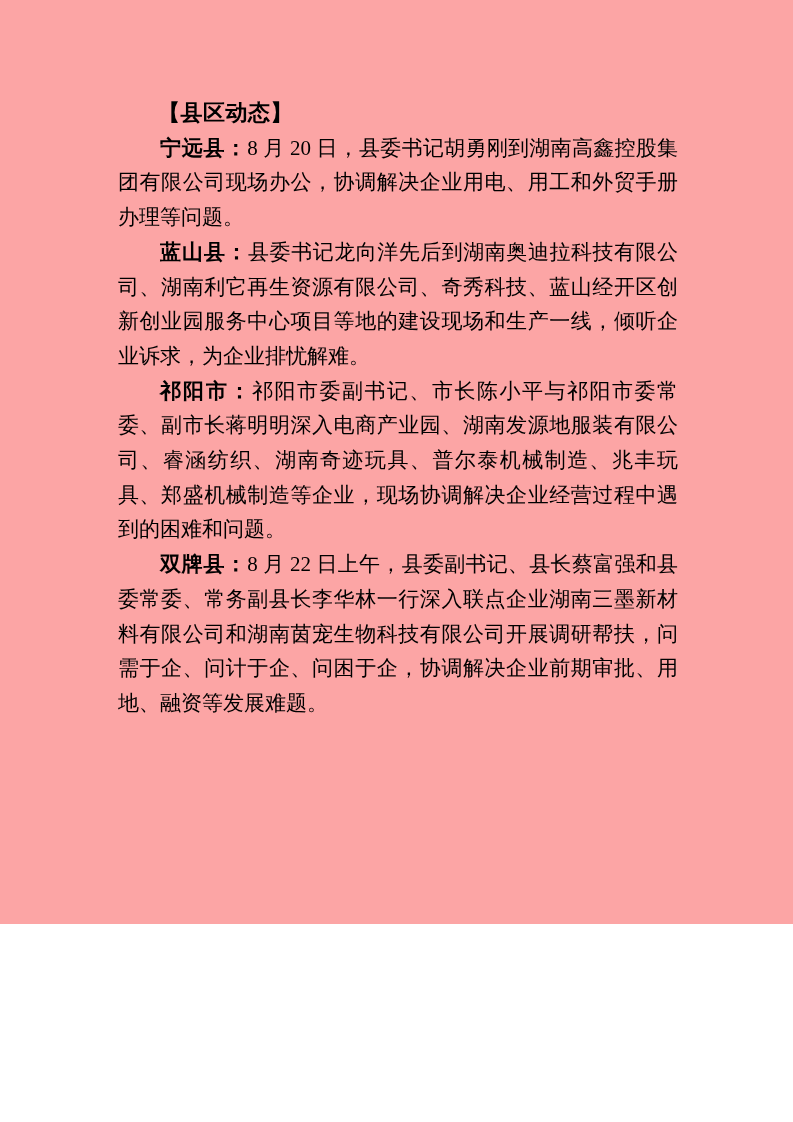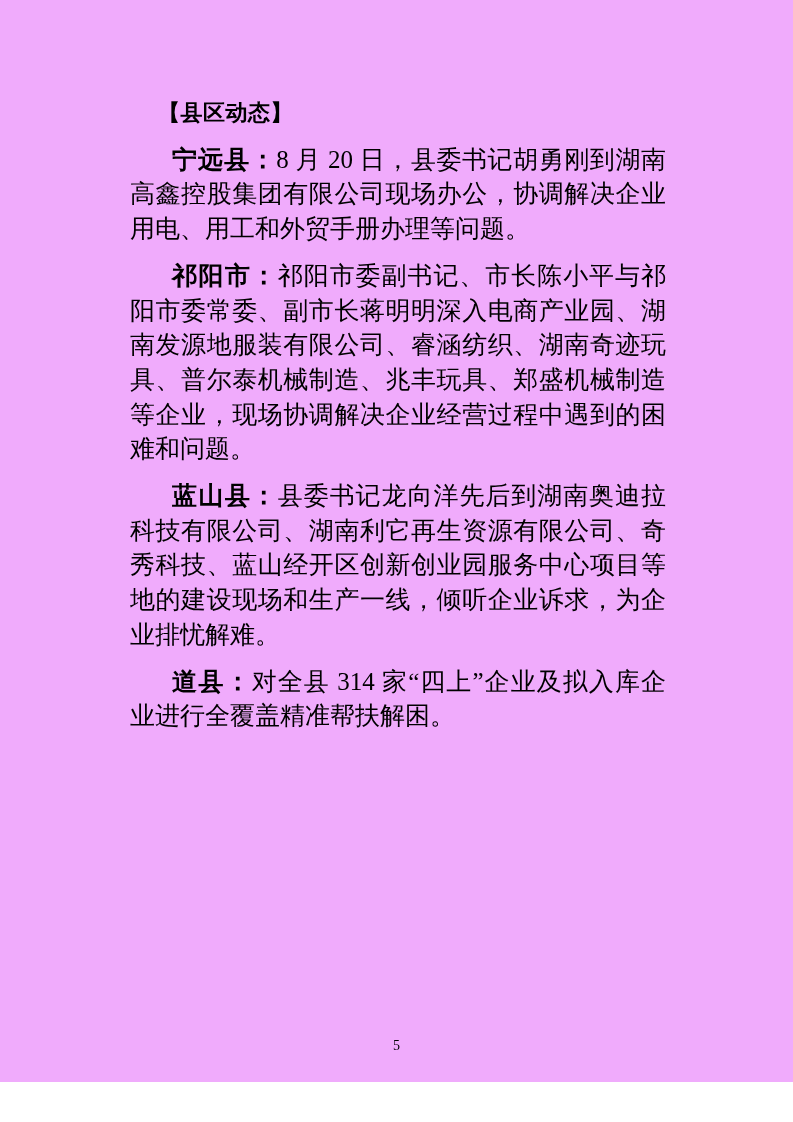--- a/index.html
+++ b/index.html
@@ -3,44 +3,44 @@
 <meta charset="utf-8">
 <style>
   html, body {
     margin: 0;
     padding: 0;
     background: #ffffff;
   }
   .page {
     position: relative;
     width: 793px;
-    height: 1082px;
-    background: #f0abfc;
+    height: 924px;
+    background: #fca5a5;
     overflow: hidden;
     font-family: "Liberation Serif", "DejaVu Serif", serif;
     color: #000000;
   }
   .content {
     position: absolute;
     left: 118px;
     top: 96px;
     width: 560px;
   }
   .heading {
     margin: 0;
     font-family: "DejaVu Sans", "Liberation Sans", sans-serif;
     font-weight: 700;
     font-size: 22px;
     line-height: 34.7px;
     text-indent: 40px;
     letter-spacing: 0.5px;
   }
   .para {
-    margin: 12px;
-    font-size: 25px;
+    margin: 0;
+    font-size: 21px;
     line-height: 34.7px;
     text-align: justify;
     text-indent: 42px;
     word-break: break-all;
   }
   .lead {
     font-family: "DejaVu Sans", "Liberation Sans", sans-serif;
     font-weight: 700;
     letter-spacing: 0.5px;
   }
@@ -58,26 +58,26 @@
 </head>
 <body>
 
 <div class="page">
   <div class="content">
 
     <h1 class="heading">【县区动态】</h1>
 
     <p class="para"><span class="lead">宁远县：</span><span>8 月 20 日，县委书记胡勇刚到湖南高鑫控股集团有限公司现场办公，协调解决企业用电、用工和外贸手册办理等问题。</span></p>
 
+    <p class="para"><span class="lead">蓝山县：</span><span>县委书记龙向洋先后到湖南奥迪拉科技有限公司、湖南利它再生资源有限公司、奇秀科技、蓝山经开区创新创业园服务中心项目等地的建设现场和生产一线，倾听企业诉求，为企业排忧解难。</span></p>
+
     <p class="para"><span class="lead">祁阳市：</span><span>祁阳市委副书记、市长陈小平与祁阳市委常委、副市长蒋明明深入电商产业园、湖南发源地服装有限公司、睿涵纺织、湖南奇迹玩具、普尔泰机械制造、兆丰玩具、郑盛机械制造等企业，现场协调解决企业经营过程中遇到的困难和问题。</span></p>
 
-    <p class="para"><span class="lead">蓝山县：</span><span>县委书记龙向洋先后到湖南奥迪拉科技有限公司、湖南利它再生资源有限公司、奇秀科技、蓝山经开区创新创业园服务中心项目等地的建设现场和生产一线，倾听企业诉求，为企业排忧解难。</span></p>
+    <p class="para"><span class="lead">双牌县：</span><span>8 月 22 日上午，县委副书记、县长蔡富强和县委常委、常务副县长李华林一行深入联点企业湖南三墨新材料有限公司和湖南茵宠生物科技有限公司开展调研帮扶，问需于企、问计于企、问困于企，协调解决企业前期审批、用地、融资等发展难题。</span></p>
 
 
 
-
-    <p class="para"><span class="lead">道县：</span><span>对全县 314 家“四上”企业及拟入库企业进行全覆盖精准帮扶解困。</span></p>
 
 
   </div>
 
   <div class="page-number">5</div>
 </div>
 
 </body></html>

